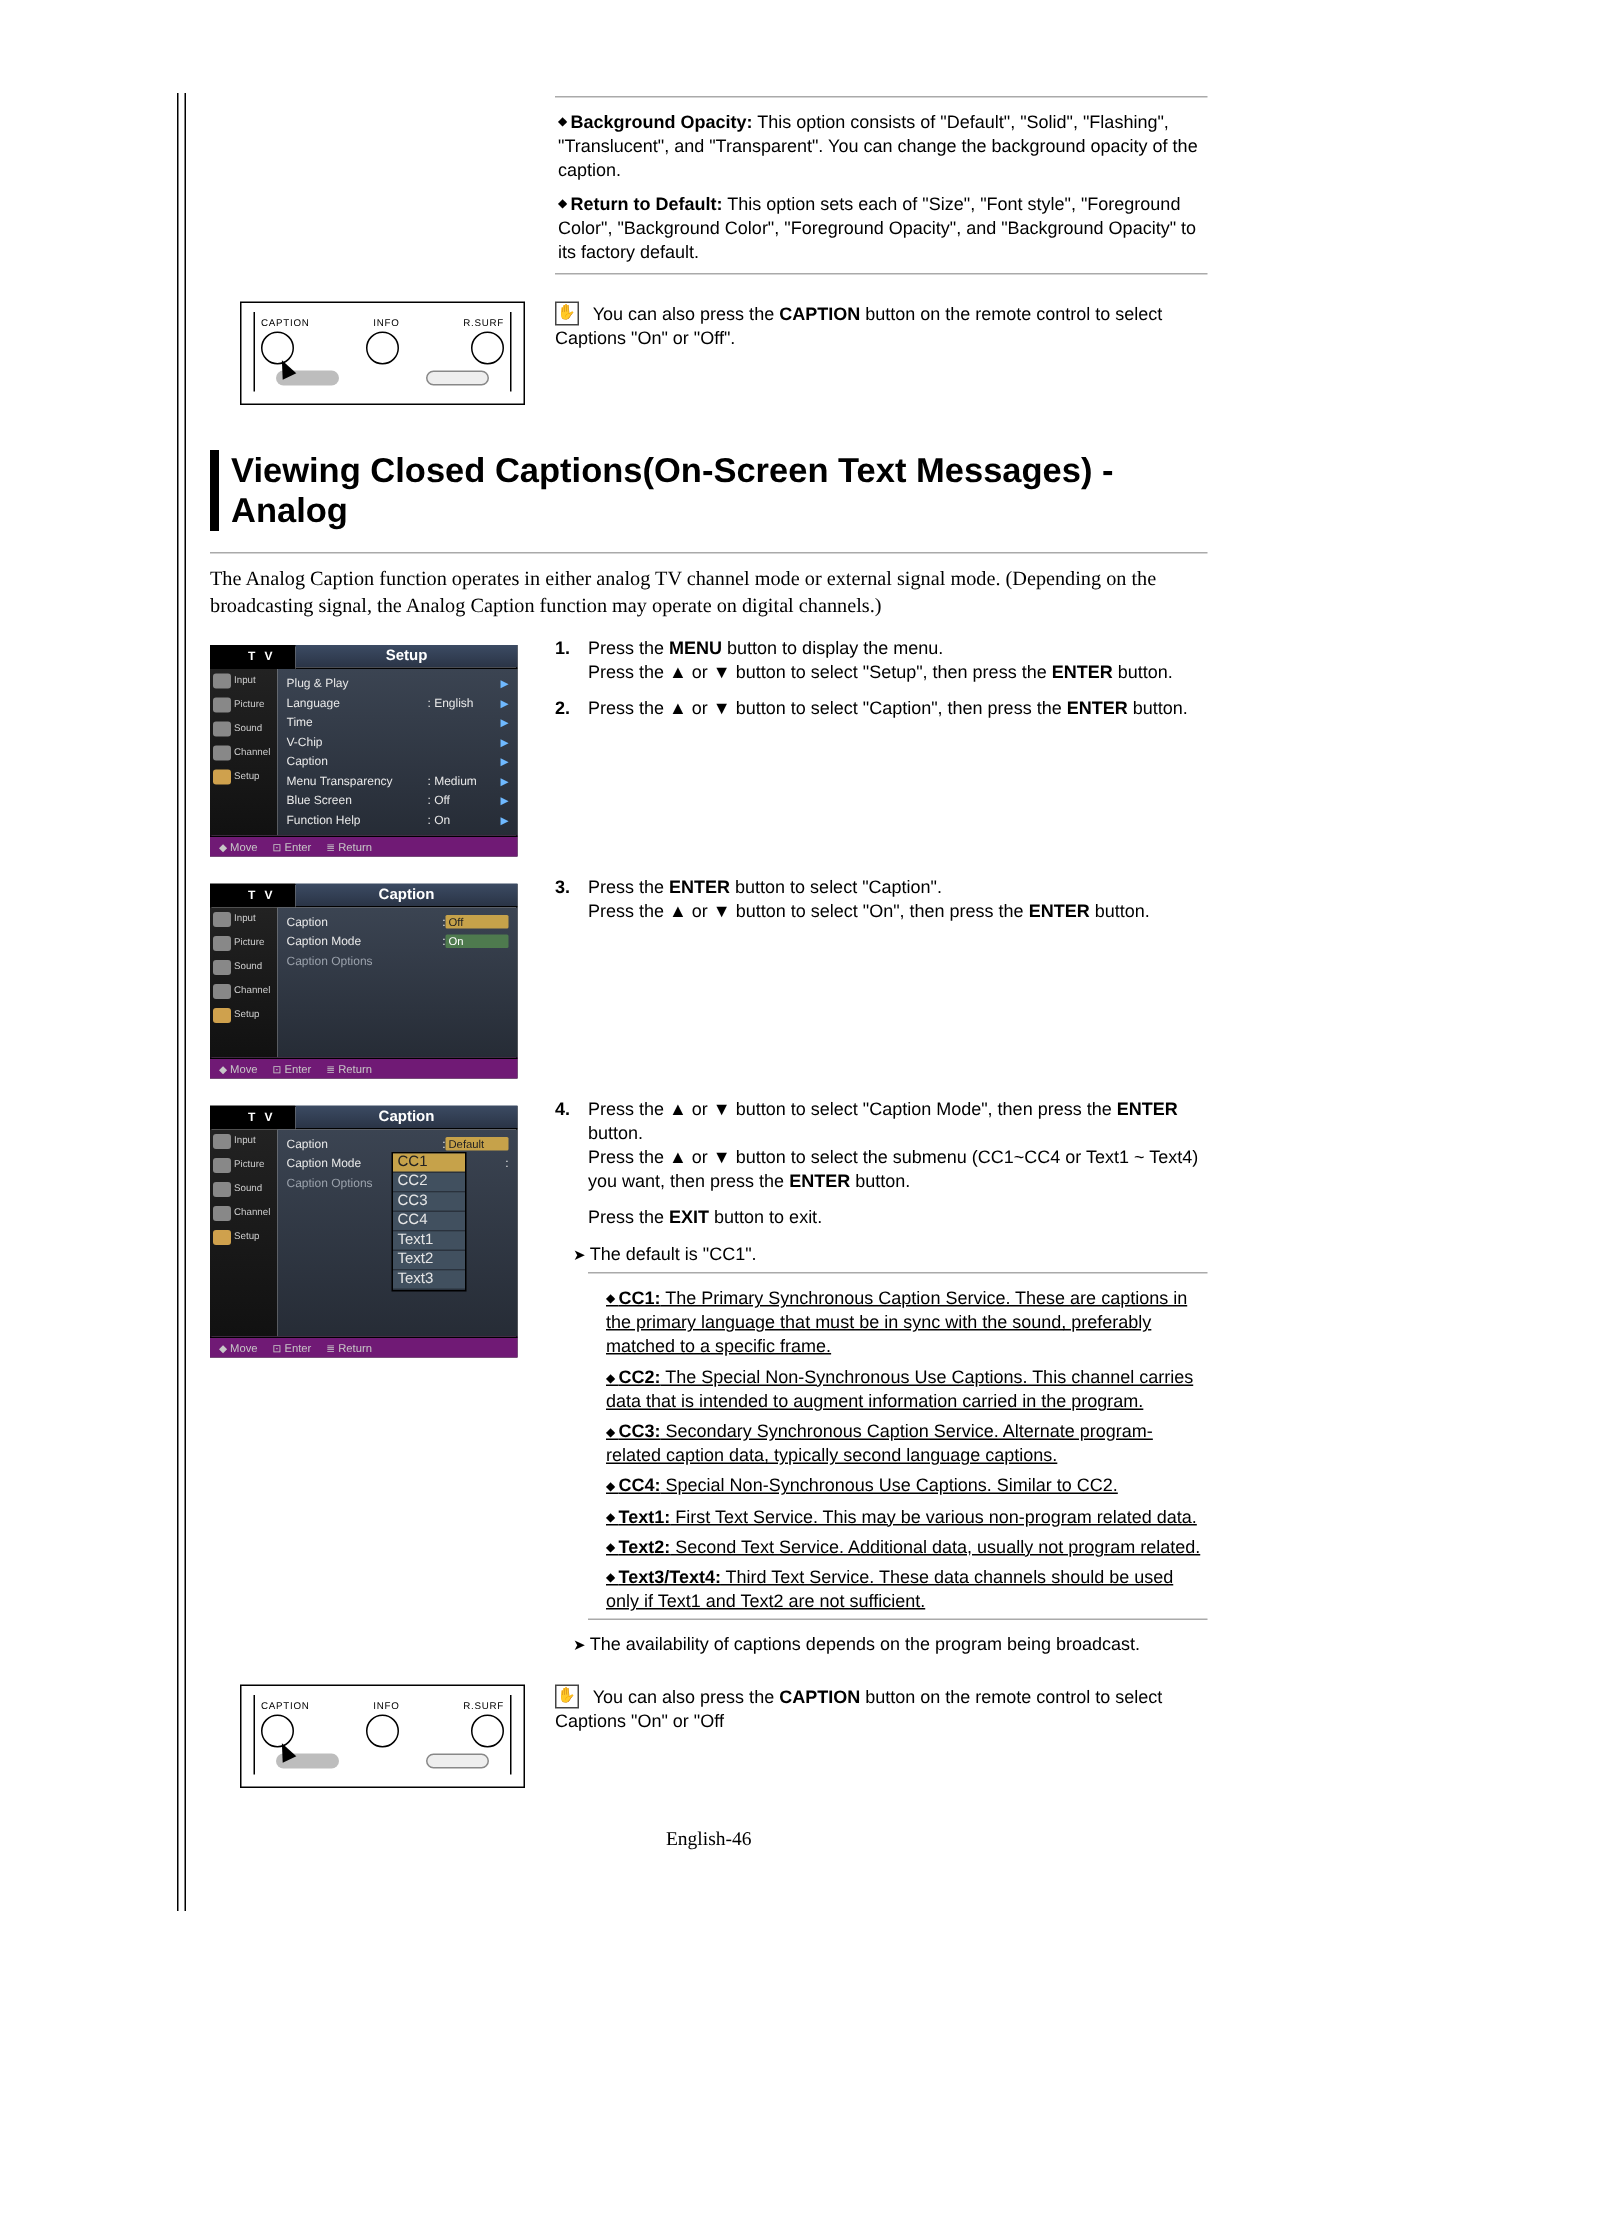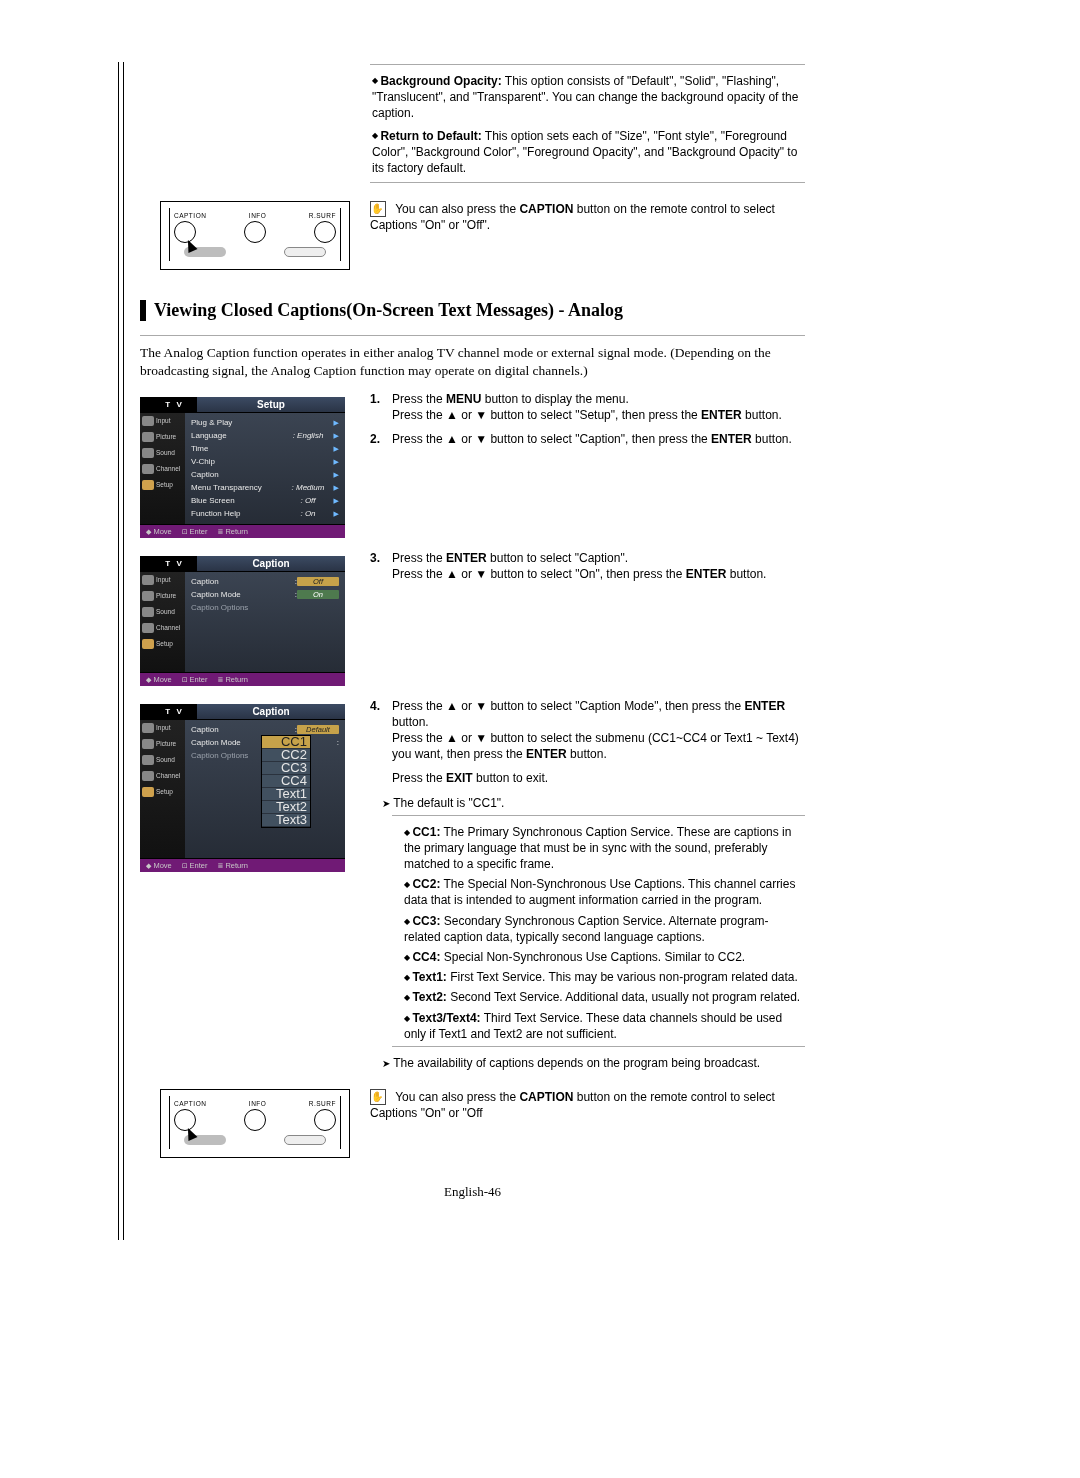--- a/index.html
+++ b/index.html
@@ -55,22 +55,22 @@
   .arrow-note::before {
     content: "➤ ";
     font-size: 10px;
   }
   .arrow-note { margin: 4px 0 4px 12px; }
 
   b { font-weight: bold; }
 
   
   .section-title {
-    font-family: Liberation Serif, serif;
-    font-size: 18px;
+    font-family: Liberation Sans, sans-serif;
+    font-size: 23px;
     font-weight: bold;
     border-left: 6px solid #000;
     padding-left: 8px;
     margin: 30px 0 14px 0;
   }
   .intro {
     font-family: "Times New Roman", serif;
     font-size: 13.5px;
     margin: 0 0 10px 0;
     line-height: 1.35;
@@ -210,21 +210,21 @@
   }
   .osd .menu-row {
     display: flex;
     align-items: center;
     height: 12px;
     padding: 0 2px;
     font-size: 8px;
     color: #e8e8e8;
   }
   .osd .menu-row .mlabel { flex: 1; white-space: nowrap; overflow: hidden; }
-  .osd .menu-row .mval { width: 46px; text-align: center; padding-left: 4px; font-style: italic; }
+  .osd .menu-row .mval { width: 46px; text-align: left; padding-left: 4px; }
   .osd .menu-row .mval.box {
     background: #c6a24a;
     color: #222;
     border-radius: 1px;
     font-size: 7.5px;
     padding: 0 2px;
     width: 42px;
     box-sizing: border-box;
   }
   .osd .menu-row.dim { color: #9aa1ab; }
@@ -232,22 +232,21 @@
     color: #6fb9ff;
     font-size: 7px;
     width: 8px;
     text-align: right;
   }
   .osd .dropdown {
     margin-left: 72px;
     margin-top: -2px;
     width: 48px;
     border: 1px solid #000;
-    font-size: 13px;
-    text-align: right;
+    font-size: 10px;
   }
   .osd .dropdown div {
     background: #41505f;
     color: #e6e6e6;
     padding: 1px 3px;
     border-bottom: 1px solid #2a323d;
     height: 10px;
     line-height: 10px;
   }
   .osd .dropdown div.sel {
@@ -268,21 +267,21 @@
     font-size: 7px;
     margin-right: 2px;
   }
   .osd .osd-foot .fmove::before { content: "◆"; }
   .osd .osd-foot .fenter::before { content: "⊡"; }
   .osd .osd-foot .freturn::before { content: "≣"; }
 
   
   .inner-bullets { list-style: none; padding: 0; margin: 2px 0 0 14px; }
   .inner-bullets > li::before { content: "◆ "; font-size: 8px; position: relative; top: -1px; }
-  .inner-bullets > li { margin: 1px 0 4px 0; }
+  .inner-bullets > li { margin: 1px 0 4px 0; text-decoration: underline; }
 
   .pagefoot {
     text-align: center;
     font-family: "Times New Roman", serif;
     font-size: 13px;
     margin-top: 26px;
   }
 
   .sidebar-stripe {
     position: absolute;

